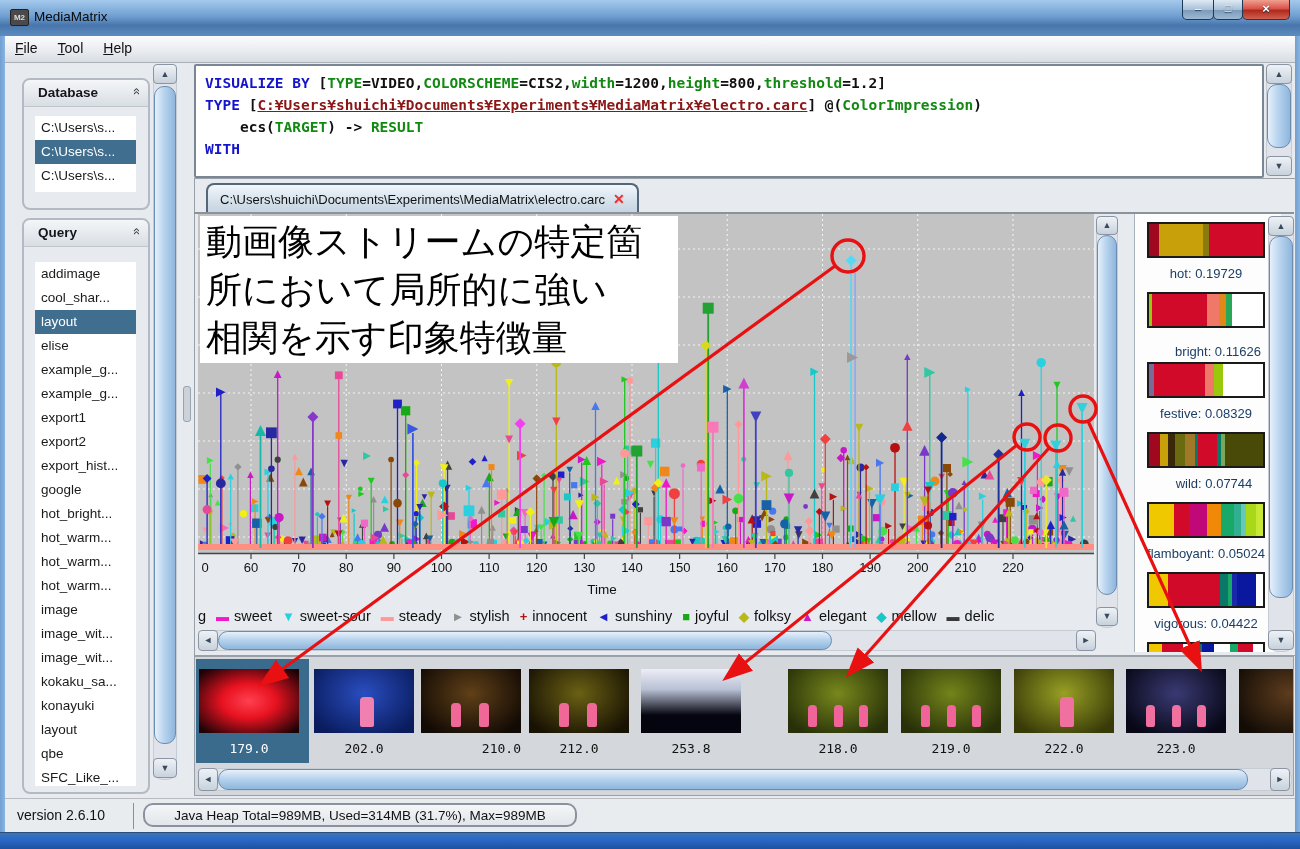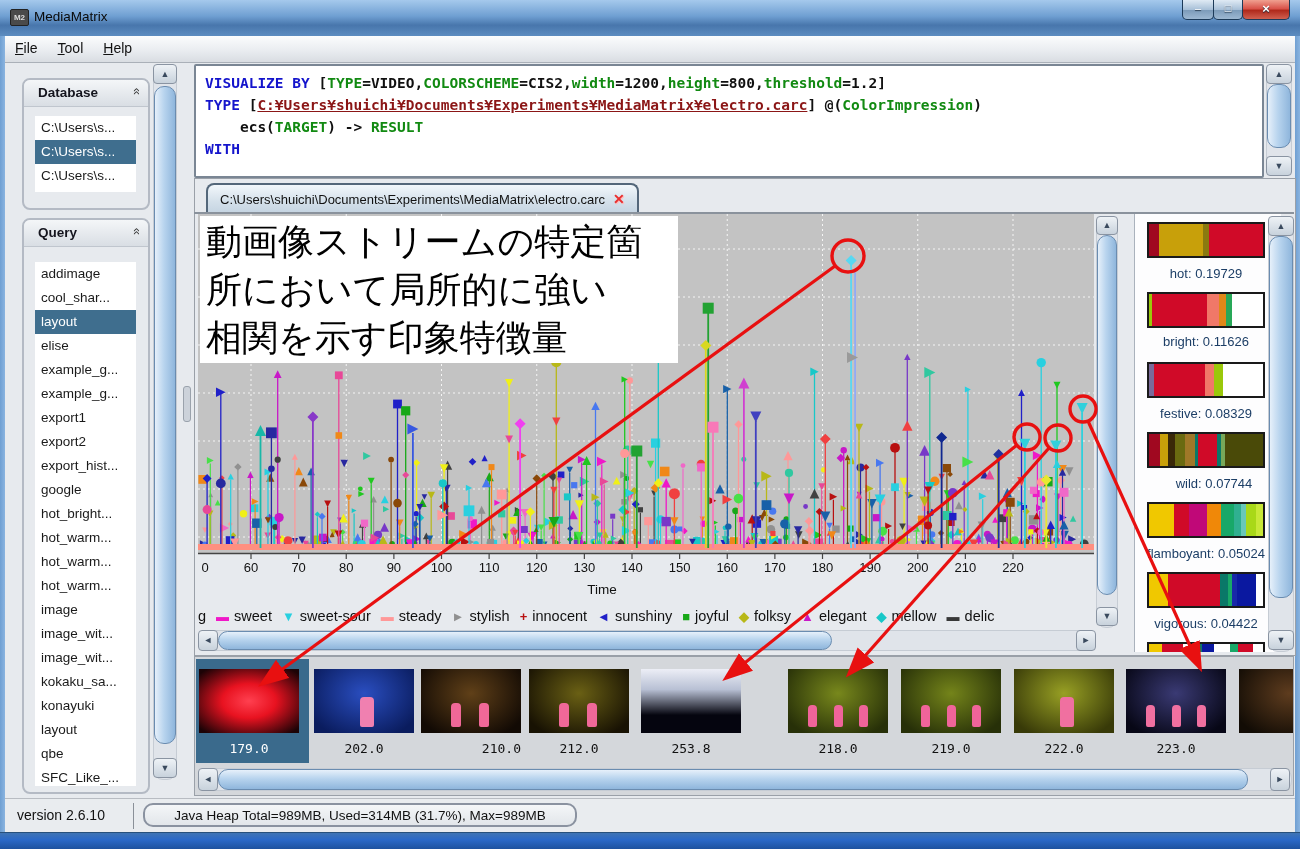--- a/index.html
+++ b/index.html
@@ -1098,21 +1098,21 @@
     </div>
     <div class="implabel" style="top: 52px;">hot: 0.19729</div>
     <div class="impbar" style="top: 78px;">
       <div style="background: rgb(154, 200, 10); width: 3%;"></div>
       <div style="background: rgb(208, 10, 40); width: 48%;"></div>
       <div style="background: rgb(240, 120, 104); width: 10%;"></div>
       <div style="background: rgb(224, 136, 24); width: 7%;"></div>
       <div style="background: rgb(40, 168, 88); width: 5%;"></div>
       <div style="background: rgb(255, 255, 255); width: 27%;"></div>
     </div>
-    <div class="implabel" style="top: 120px;">bright: 0.11626</div>
+    <div class="implabel" style="top: 130px; padding-left: 12px;">bright: 0.11626</div>
     <div class="impbar" style="top: 148px;">
       <div style="background: rgb(122, 106, 154); width: 4%;"></div>
       <div style="background: rgb(208, 10, 40); width: 45%;"></div>
       <div style="background: rgb(240, 120, 104); width: 8%;"></div>
       <div style="background: rgb(154, 200, 10); width: 8%;"></div>
       <div style="background: rgb(255, 255, 255); width: 35%;"></div>
     </div>
     <div class="implabel" style="top: 192px;">festive: 0.08329</div>
     <div class="impbar" style="top: 218px;">
       <div style="background: rgb(160, 8, 32); width: 10%;"></div>

